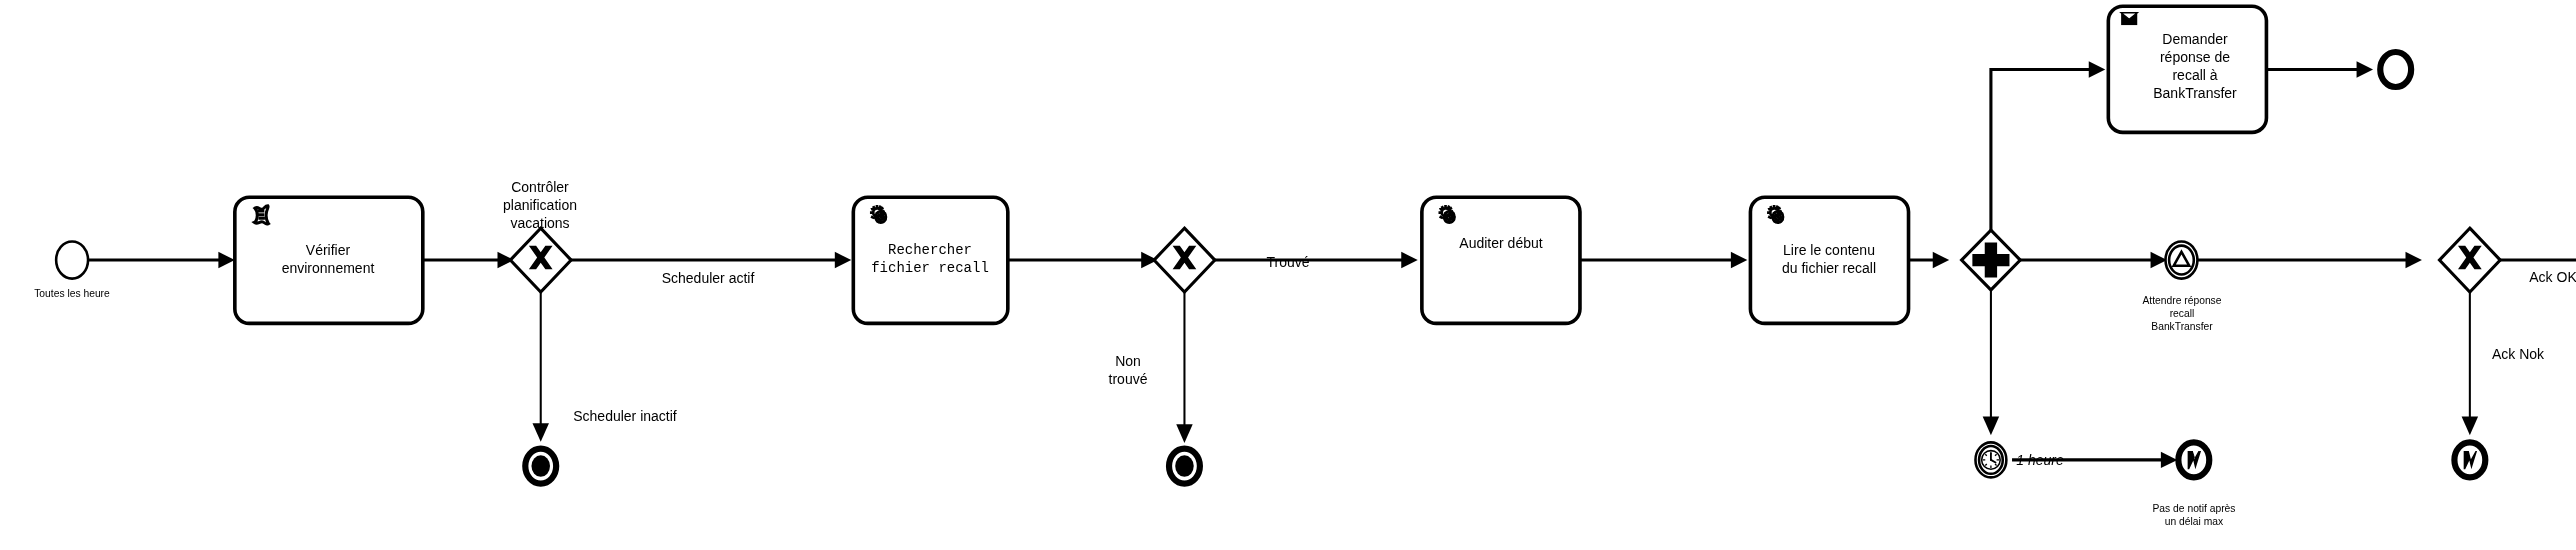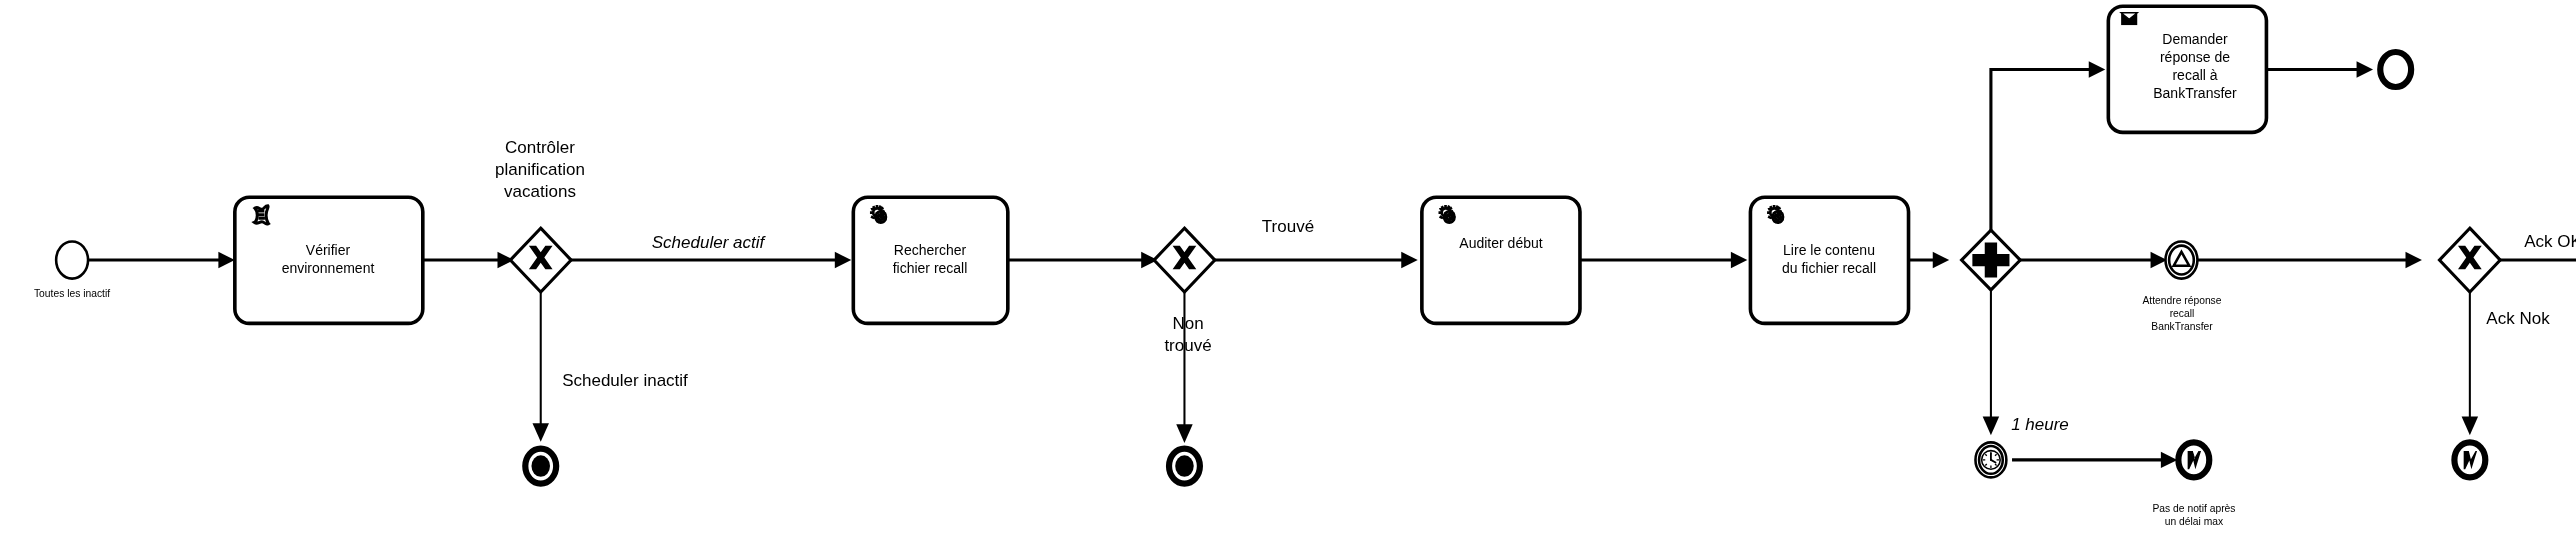--- a/index.html
+++ b/index.html
@@ -84,21 +84,22 @@
     line-height: 1.28;
     text-align: center;
     white-space: pre-line;
     transform: translate(-50%, -50%);
     pointer-events: none;
   }
   .lbl-task {
     font-size: 14px;
   }
   .lbl-flow {
-    font-size: 17px;
+    font-size: 14px;
+    margin-top: 36px;
   }
   .lbl-event {
     font-size: 10.3px;
   }
 </style>
 </head>
 <body>
 
 <div id="canvas">
 
@@ -356,39 +357,39 @@
       </g>
     </g>
 
     <g>
       <ellipse class="event-circle-thick" cx="6535" cy="505" rx="30" ry="34"></ellipse>
       <ellipse class="event-inner-fill" cx="6535" cy="505" rx="18" ry="21"></ellipse>
     </g>
 
   </svg>
 
-  <div class="lbl lbl-event" style="left:72px; top:294px;">Toutes les inactif</div>
+  <div class="lbl lbl-event" style="left:72px; top:294px;">Toutes les heure</div>
 
   <div class="lbl lbl-task" style="left:328px; top:260px;">Vérifier
 environnement</div>
 
   <div class="lbl lbl-flow" style="left:540px; top:170px;">Contrôler
 planification
 vacations</div>
 
-  <div class="lbl lbl-flow" style="left:708px; top:243px;font-style:italic;">Scheduler actif</div>
+  <div class="lbl lbl-flow" style="left:708px; top:243px;">Scheduler actif</div>
 
   <div class="lbl lbl-flow" style="left:625px; top:381px;">Scheduler inactif</div>
 
-  <div class="lbl lbl-task" style="left:930px; top:260px;">Rechercher
+  <div class="lbl lbl-task" style="left:930px; top:260px;font-family:Liberation Mono, monospace;">Rechercher
 fichier recall</div>
 
   <div class="lbl lbl-flow" style="left:1288px; top:227px;">Trouvé</div>
 
-  <div class="lbl lbl-flow" style="left:1188px; top:335px;">Non
+  <div class="lbl lbl-flow" style="left:1128px; top:335px;">Non
 trouvé</div>
 
   <div class="lbl lbl-task" style="left:1501px; top:244px;">Auditer début</div>
 
   <div class="lbl lbl-task" style="left:1829px; top:260px;">Lire le contenu
 du fichier recall</div>
 
   <div class="lbl lbl-task" style="left:2195px; top:67px;">Demander
 réponse de
 recall à

